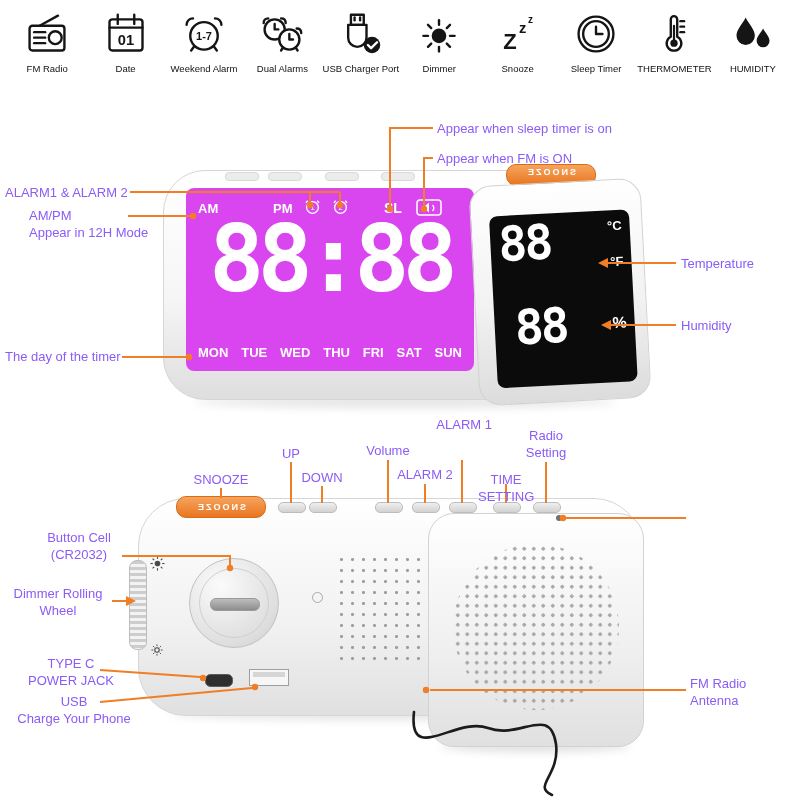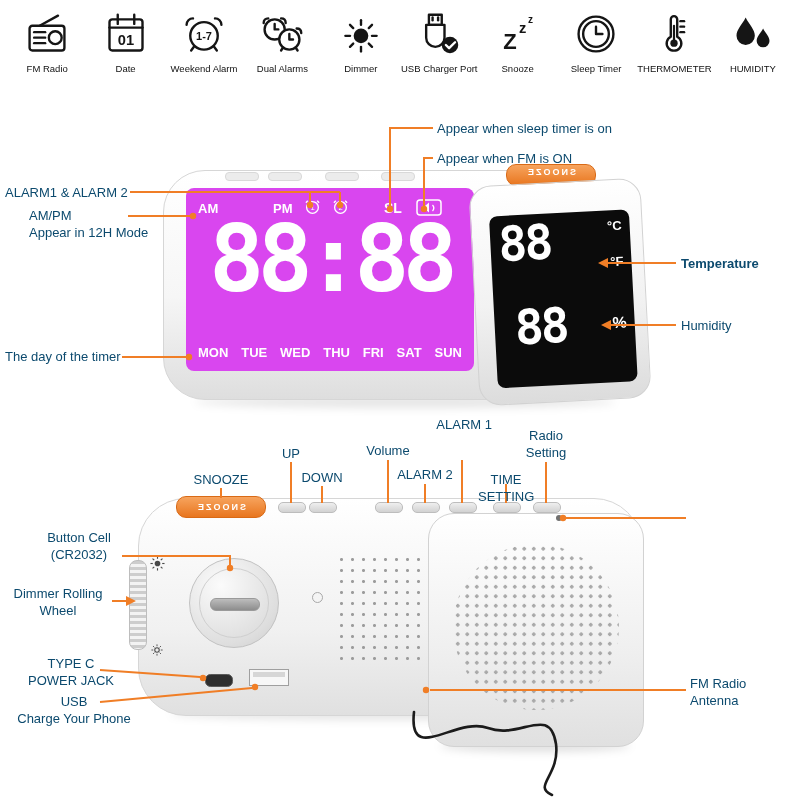--- a/index.html
+++ b/index.html
@@ -8,21 +8,21 @@
   svg text{font-family:"Liberation Sans",sans-serif;}
 
   
   .features{position:absolute;top:8;left:8px;top:8px;right:8px;display:flex;justify-content:space-between;}
   .feature{flex:1;min-width:0;display:flex;flex-direction:column;align-items:center;}
   .ficon{height:52px;display:flex;align-items:center;justify-content:center;}
   .ficon svg{stroke:#151515;fill:none;stroke-width:2.6;stroke-linecap:round;stroke-linejoin:round;}
   .flabel{font-size:9.5px;margin-top:3px;white-space:nowrap;color:#111;}
 
   
-  .callout{position:absolute;font-size:13px;line-height:1.3;white-space:pre-line;color:#0c4a6e;z-index:30;}
+  .callout{position:absolute;font-size:13px;line-height:1.3;white-space:pre-line;color:#8b5cf6;z-index:30;}
   .center{text-align:center;}
 
   
   .front-shadow{position:absolute;left:195px;top:396px;width:420px;height:12px;border-radius:50%;
                 background:rgba(0,0,0,.10);filter:blur(4px);z-index:0;}
   .front-body{position:absolute;left:163px;top:170px;width:400px;height:228px;border-radius:42px;
               background:linear-gradient(180deg,#ffffff 0%,#f6f6f6 55%,#dedede 100%);
               border:1px solid #d6d6d6;z-index:1;}
   .front-top-btn{position:absolute;width:32px;height:7px;border-radius:4px;background:#ececec;
                  border:1px solid #d9d9d9;z-index:2;}
@@ -154,46 +154,46 @@
             <line x1="39" y1="39" x2="41" y2="42"></line>
         </svg>
       </div>
       <div class="flabel">Dual Alarms</div>
     </div>
 
 
     <div class="feature">
       <div class="ficon">
         <svg width="44" height="48" viewBox="0 0 48 48">
+          <rect x="13" y="3" width="14" height="11"></rect>
+          <line x1="17" y1="6" x2="17" y2="9"></line>
+            <line x1="23" y1="6" x2="23" y2="9"></line>
+          <path d="M10 14 h20 v14 a10 10 0 0 1 -20 0 z"></path>
+          <circle cx="36" cy="36" r="9" fill="#151515" stroke="none"></circle>
+          <path d="M31.5 36 l3.5 3.5 l6.5 -6.5" stroke="#fff" stroke-width="2.6"></path>
+        </svg>
+      </div>
+      <div class="flabel">USB Charger Port</div>
+    </div>
+
+    <div class="feature">
+      <div class="ficon">
+        <svg width="44" height="48" viewBox="0 0 48 48">
           <circle cx="24" cy="26" r="8" fill="#151515" stroke="none"></circle>
           <line x1="24" y1="9" x2="24" y2="14"></line>
             <line x1="24" y1="38" x2="24" y2="43"></line>
           <line x1="7" y1="26" x2="12" y2="26"></line>
             <line x1="36" y1="26" x2="41" y2="26"></line>
           <line x1="12" y1="14" x2="15.5" y2="17.5"></line>
             <line x1="32.5" y1="34.5" x2="36" y2="38"></line>
           <line x1="12" y1="38" x2="15.5" y2="34.5"></line>
             <line x1="32.5" y1="17.5" x2="36" y2="14"></line>
         </svg>
       </div>
       <div class="flabel">Dimmer</div>
-    </div>
-
-    <div class="feature">
-      <div class="ficon">
-        <svg width="44" height="48" viewBox="0 0 48 48">
-          <rect x="13" y="3" width="14" height="11"></rect>
-          <line x1="17" y1="6" x2="17" y2="9"></line>
-            <line x1="23" y1="6" x2="23" y2="9"></line>
-          <path d="M10 14 h20 v14 a10 10 0 0 1 -20 0 z"></path>
-          <circle cx="36" cy="36" r="9" fill="#151515" stroke="none"></circle>
-          <path d="M31.5 36 l3.5 3.5 l6.5 -6.5" stroke="#fff" stroke-width="2.6"></path>
-        </svg>
-      </div>
-      <div class="flabel">USB Charger Port</div>
     </div>
 
     <div class="feature">
       <div class="ficon">
         <svg width="44" height="48" viewBox="0 0 48 48">
           <text x="8" y="40" font-size="24" font-weight="bold" fill="#151515" stroke="none">Z</text>
           <text x="25" y="23" font-size="16" font-weight="bold" fill="#151515" stroke="none">z</text>
           <text x="35" y="12" font-size="11" font-weight="bold" fill="#151515" stroke="none">z</text>
         </svg>
       </div>
@@ -287,21 +287,21 @@
       <span class="sd-unit" style="right:8px;top:104px;font-size:16px;">%</span>
     </div>
   </div>
 
   <div class="callout" style="left:437px;top:121px;">Appear when sleep timer is on</div>
   <div class="callout" style="left:437px;top:151px;">Appear when FM is ON</div>
   <div class="callout" style="left:5px;top:185px;">ALARM1 &amp; ALARM 2</div>
   <div class="callout" style="left:8px;top:208px;width:120px;margin-left:21px;">AM/PM
 Appear in 12H Mode</div>
   <div class="callout" style="left:5px;top:349px;">The day of the timer</div>
-  <div class="callout" style="left:681px;top:256px;font-weight:bold;">Temperature</div>
+  <div class="callout" style="left:681px;top:256px;">Temperature</div>
   <div class="callout" style="left:681px;top:318px;">Humidity</div>
 
   <div class="back-shadow"></div>
   <div class="unit-shadow"></div>
   <div class="back-body"></div>
 
   <div class="snooze-btn snooze-back">
     <span class="snz-txt">SNOOZE</span>
   </div>
 

